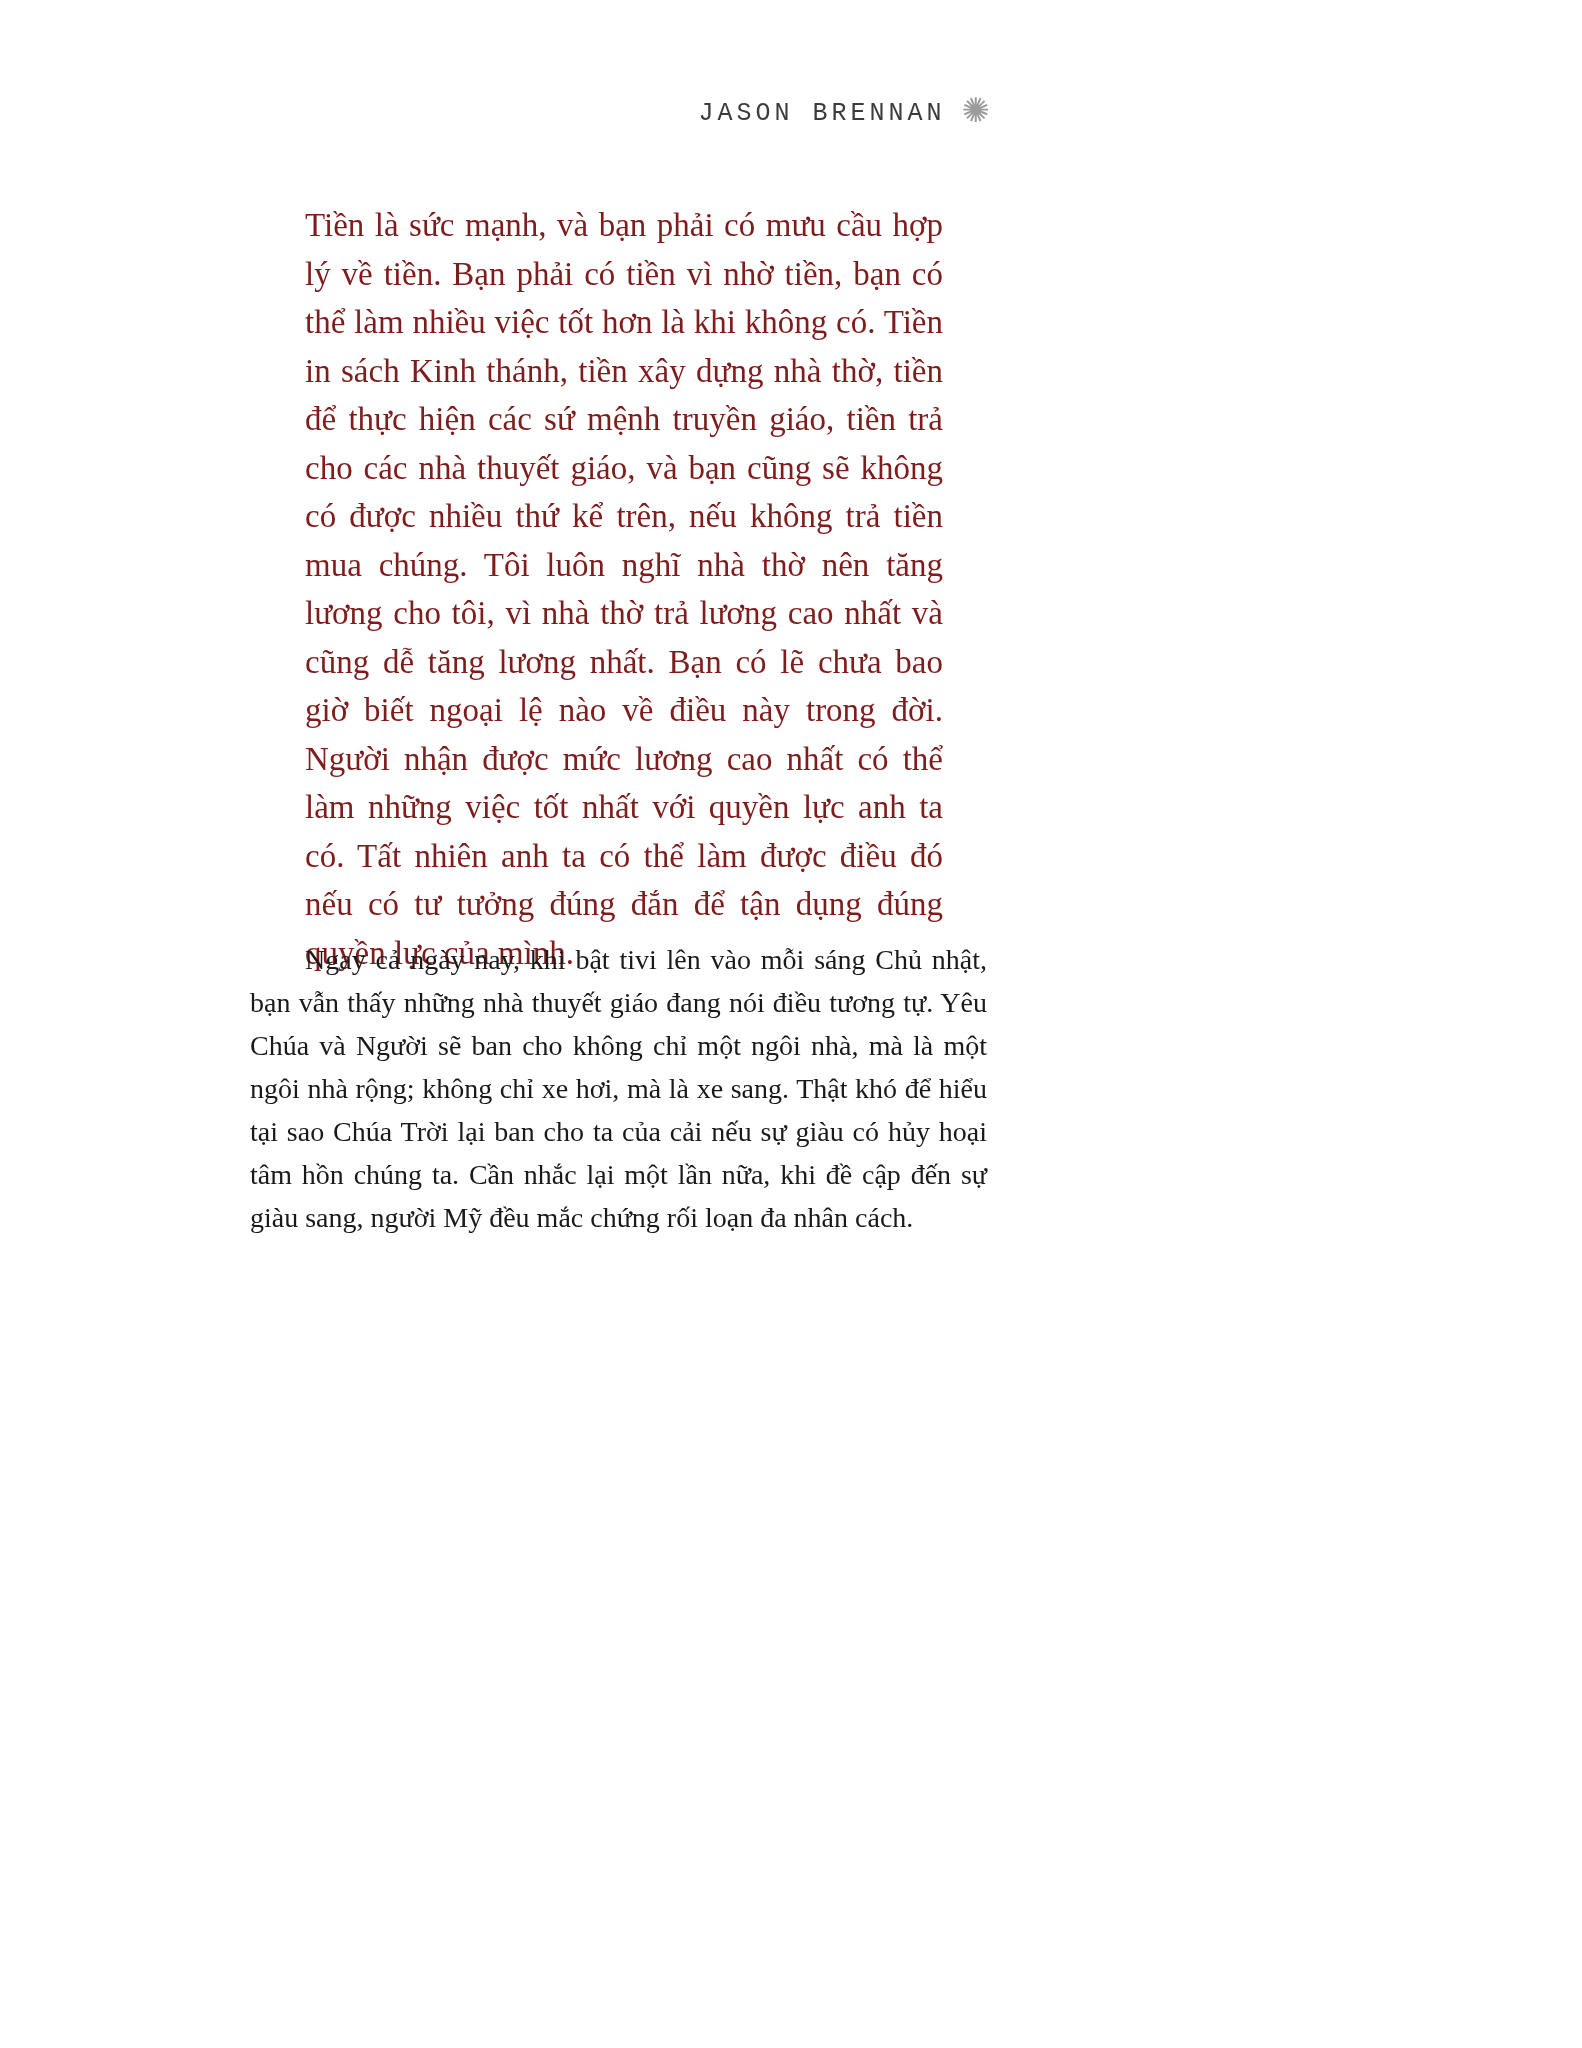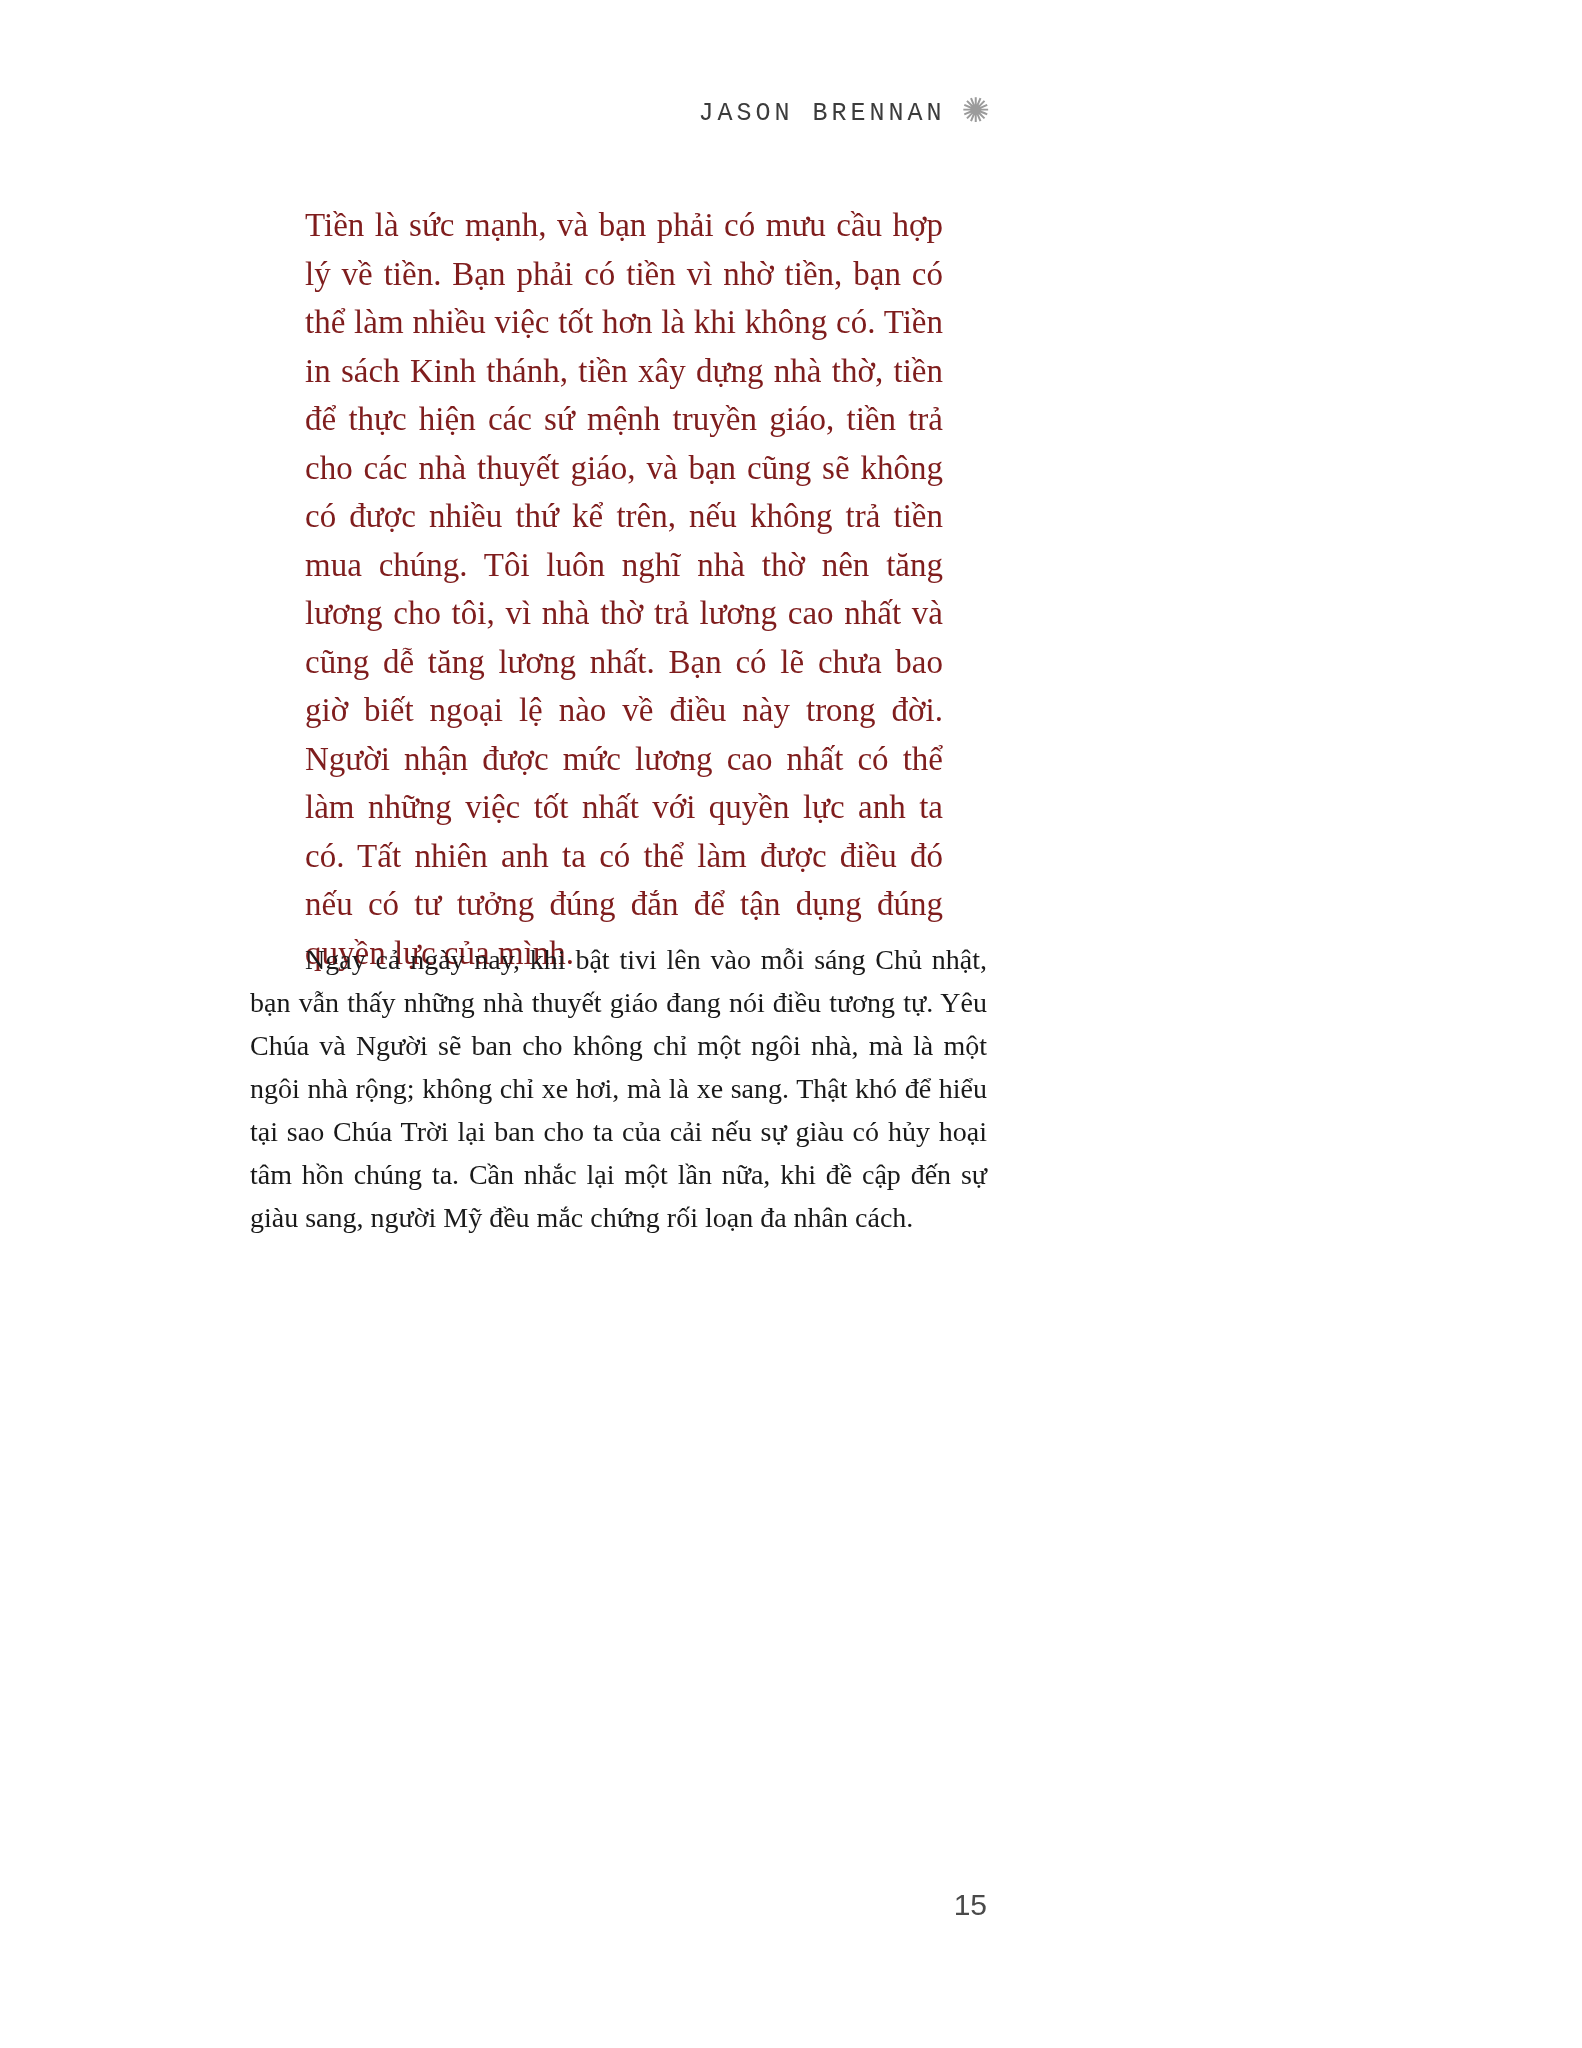--- a/index.html
+++ b/index.html
@@ -79,15 +79,14 @@
 
   <div class="running-header">
     <span class="header-text">JASON BRENNAN</span>
     <span class="logo">✺</span>
   </div>
 
   <div class="quote-block">Tiền là sức mạnh, và bạn phải có mưu cầu hợp lý về tiền. Bạn phải có tiền vì nhờ tiền, bạn có thể làm nhiều việc tốt hơn là khi không có. Tiền in sách Kinh thánh, tiền xây dựng nhà thờ, tiền để thực hiện các sứ mệnh truyền giáo, tiền trả cho các nhà thuyết giáo, và bạn cũng sẽ không có được nhiều thứ kể trên, nếu không trả tiền mua chúng. Tôi luôn nghĩ nhà thờ nên tăng lương cho tôi, vì nhà thờ trả lương cao nhất và cũng dễ tăng lương nhất. Bạn có lẽ chưa bao giờ biết ngoại lệ nào về điều này trong đời. Người nhận được mức lương cao nhất có thể làm những việc tốt nhất với quyền lực anh ta có. Tất nhiên anh ta có thể làm được điều đó nếu có tư tưởng đúng đắn để tận dụng đúng quyền lực của mình.</div>
 
   <div class="body-paragraph">Ngay cả ngày nay, khi bật tivi lên vào mỗi sáng Chủ nhật, bạn vẫn thấy những nhà thuyết giáo đang nói điều tương tự. Yêu Chúa và Người sẽ ban cho không chỉ một ngôi nhà, mà là một ngôi nhà rộng; không chỉ xe hơi, mà là xe sang. Thật khó để hiểu tại sao Chúa Trời lại ban cho ta của cải nếu sự giàu có hủy hoại tâm hồn chúng ta. Cần nhắc lại một lần nữa, khi đề cập đến sự giàu sang, người Mỹ đều mắc chứng rối loạn đa nhân cách.</div>
 
-  <div class="page-number">15</div>
 
 </div>
 
 </body></html>

